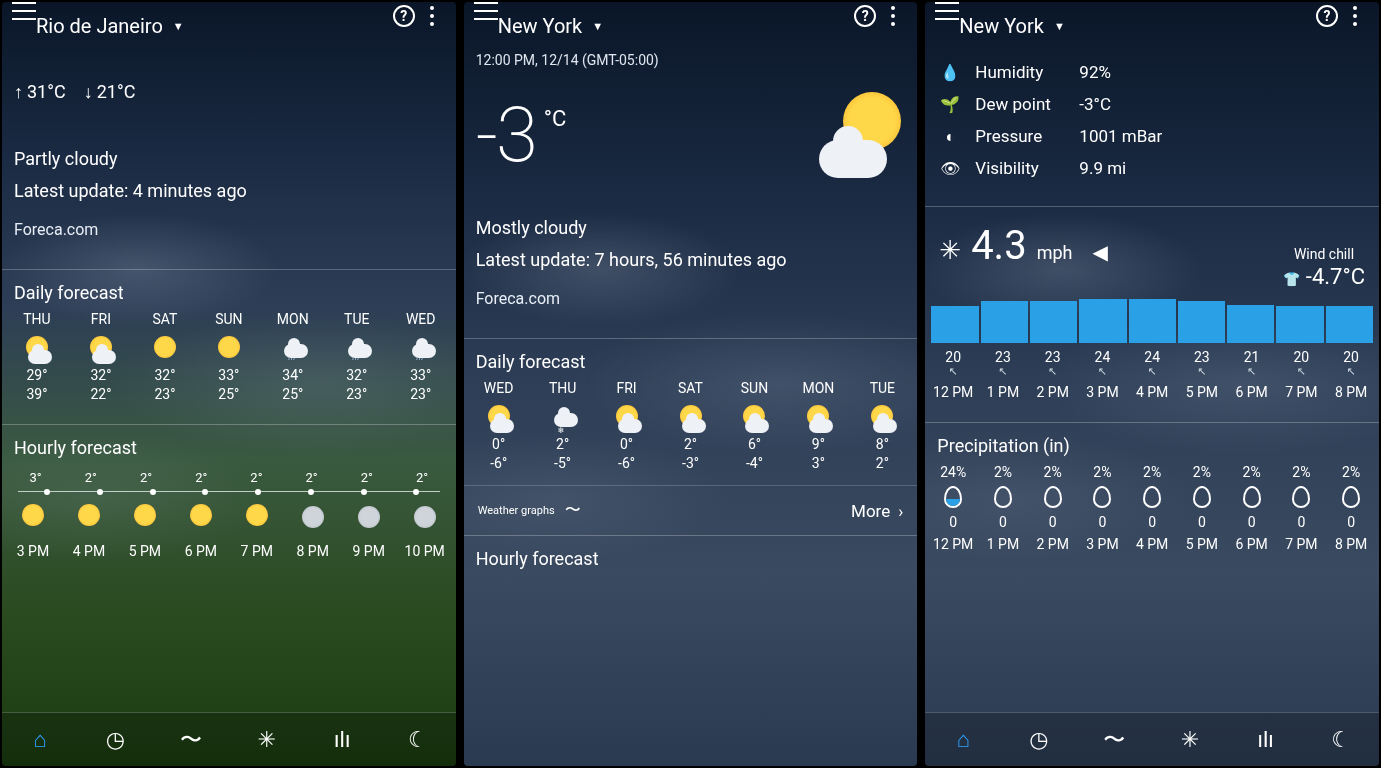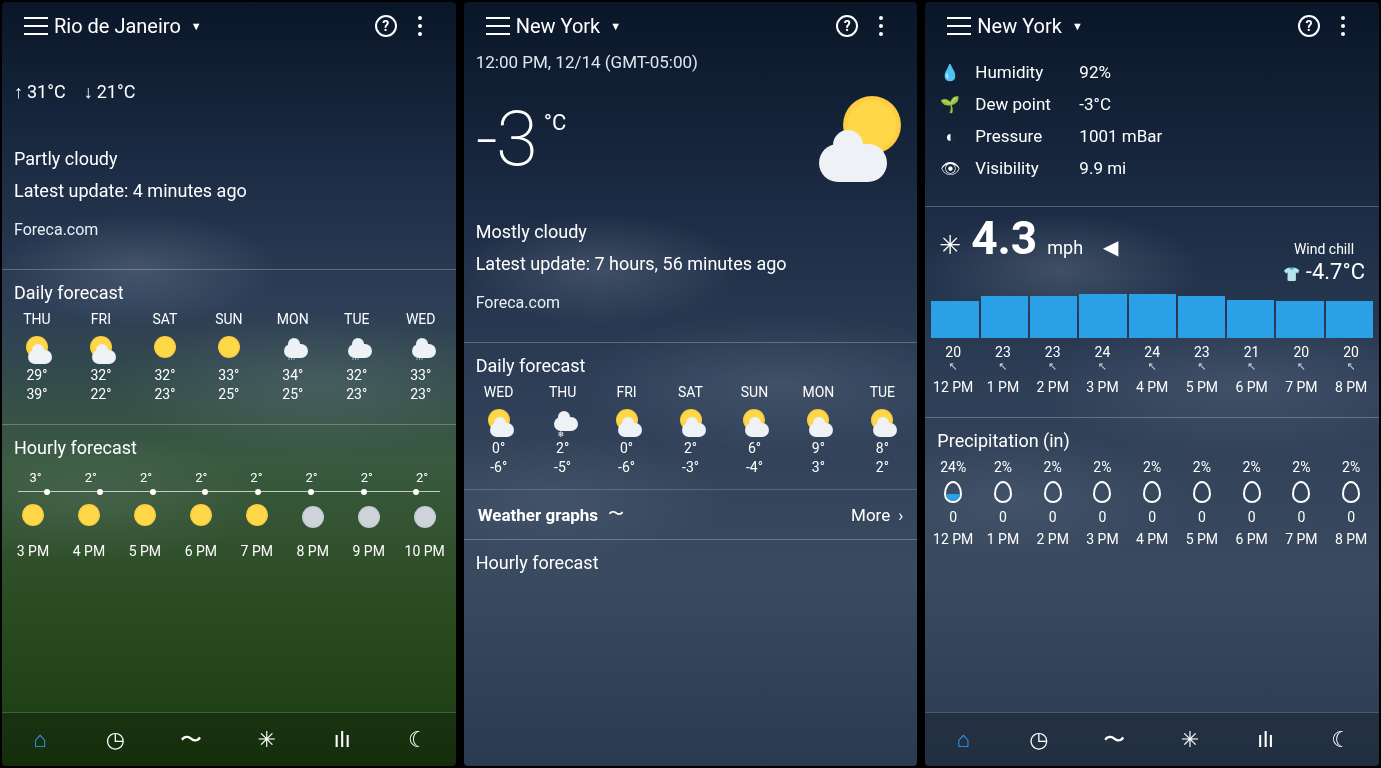--- a/index.html
+++ b/index.html
@@ -30,21 +30,21 @@
     position: absolute; inset: 0;
     background:
       radial-gradient(ellipse 200px 80px at 30% 35%, rgba(200,210,230,0.18), transparent 70%),
       radial-gradient(ellipse 300px 100px at 70% 50%, rgba(180,195,215,0.14), transparent 70%),
       radial-gradient(ellipse 250px 90px at 20% 65%, rgba(190,200,220,0.10), transparent 70%);
     pointer-events: none;
   }
   .content { position: relative; z-index: 1; flex: 1; overflow: hidden; }
 
   .topbar {
-    height: 48px; display: flex; align-items: center; padding: 0 22px; gap: 6px;
+    height: 48px; display: flex; padding: 0 10px; gap: 0;
     position: relative; z-index: 2;
   }
   .hamburger { width: 24px; height: 18px; display: flex; flex-direction: column; justify-content: space-between; cursor: pointer; }
   .hamburger span { height: 2px; background: #fff; }
   .city-sel { display: flex; align-items: center; gap: 10px; cursor: pointer; }
   .city-sel .city { font-size: 20px; font-weight: 400; }
   .city-sel .tri { font-size: 11px; }
   .spacer { flex: 1; }
   .iconbtn { width: 28px; height: 28px; display: flex; align-items: center; justify-content: center; cursor: pointer; }
   .help-circle { width: 22px; height: 22px; border: 2px solid #fff; border-radius: 50%; display: flex; align-items: center; justify-content: center; font-size: 14px; font-weight: 700; }
@@ -95,34 +95,34 @@
 
   
   .bigtemp-row { display: flex; align-items: center; padding: 20px 12px 4px; gap: 8px; }
   .bigtemp { font-size: 76px; font-weight: 200; letter-spacing: -2px; }
   .unit { font-size: 22px; align-self: flex-start; margin-top: 16px; }
   .big-icon { margin-left: auto; width: 90px; height: 90px; position: relative; }
   .big-icon .wx-sun { width: 58px; height: 58px; top: 2px; left: 28px; }
   .big-icon .wx-cloud { width: 68px; height: 38px; bottom: 2px; left: 4px; border-radius: 22px; }
   .big-icon .wx-cloud::before { width: 30px; height: 30px; top:-14px; left:14px; }
 
-  .timestamp { font-size: 17px; padding: 2px 12px; color: #dfe6ef; }
+  .timestamp { font-size: 14px; padding: 2px 12px; color: #dfe6ef; }
 
   .graph-row { display: flex; align-items:center; padding: 14px 14px; border-top: 1px solid rgba(255,255,255,0.18); }
-  .graph-row .gl { font-size: 17px; font-weight: bold; }
+  .graph-row .gl { font-size: 11px; }
   .graph-row .more { margin-left: auto; display:flex; align-items:center; gap:8px; font-size:17px; cursor:pointer; }
 
   
   .detail-item { display:flex; align-items:center; gap:14px; padding: 6px 14px; font-size: 17px; }
   .detail-item .di-icon { width: 22px; text-align: center; font-size: 16px; }
   .detail-item .di-label { width: 90px; }
   .detail-item .di-val { }
 
   .wind-big { display:flex; align-items: baseline; gap: 10px; padding: 4px 14px; }
-  .wind-big .speed { font-size: 46px; font-weight: 700; }
+  .wind-big .speed { font-size: 40px; font-weight: 400; margin-top: 11px; }
   .wind-big .unit2 { font-size: 18px; }
   .wind-big .dir { font-size: 20px; margin-left: 10px; }
   .wind-chill { margin-left: auto; text-align: center; font-size: 14px; }
   .wind-chill .val { font-size: 22px; margin-top: 2px; }
 
   .drop { width: 18px; height: 22px; border: 2px solid #fff; border-radius: 50% 50% 50% 50% / 60% 60% 40% 40%; transform: rotate(0deg); position: relative; }
   .drop.filled::after { content:""; position:absolute; bottom:0; left:0; right:0; height:40%; background:#2aa0e6; border-radius: 0 0 10px 10px; }
 </style>
 </head>
 <body>

